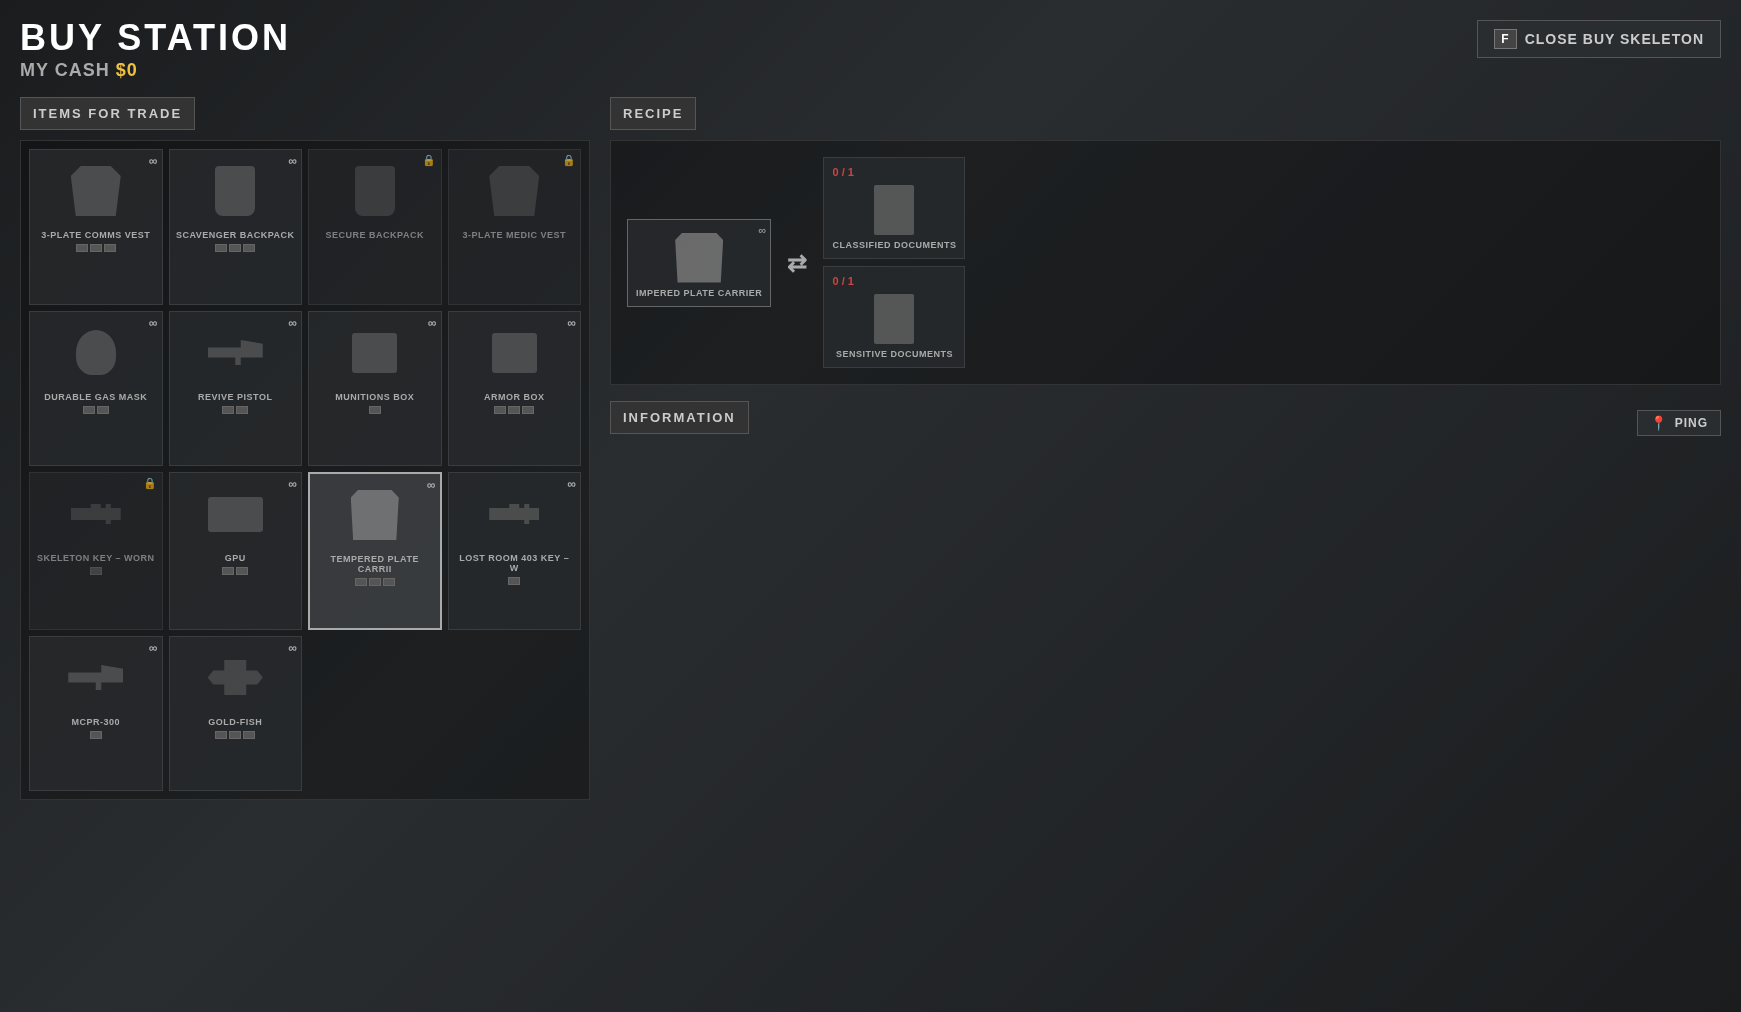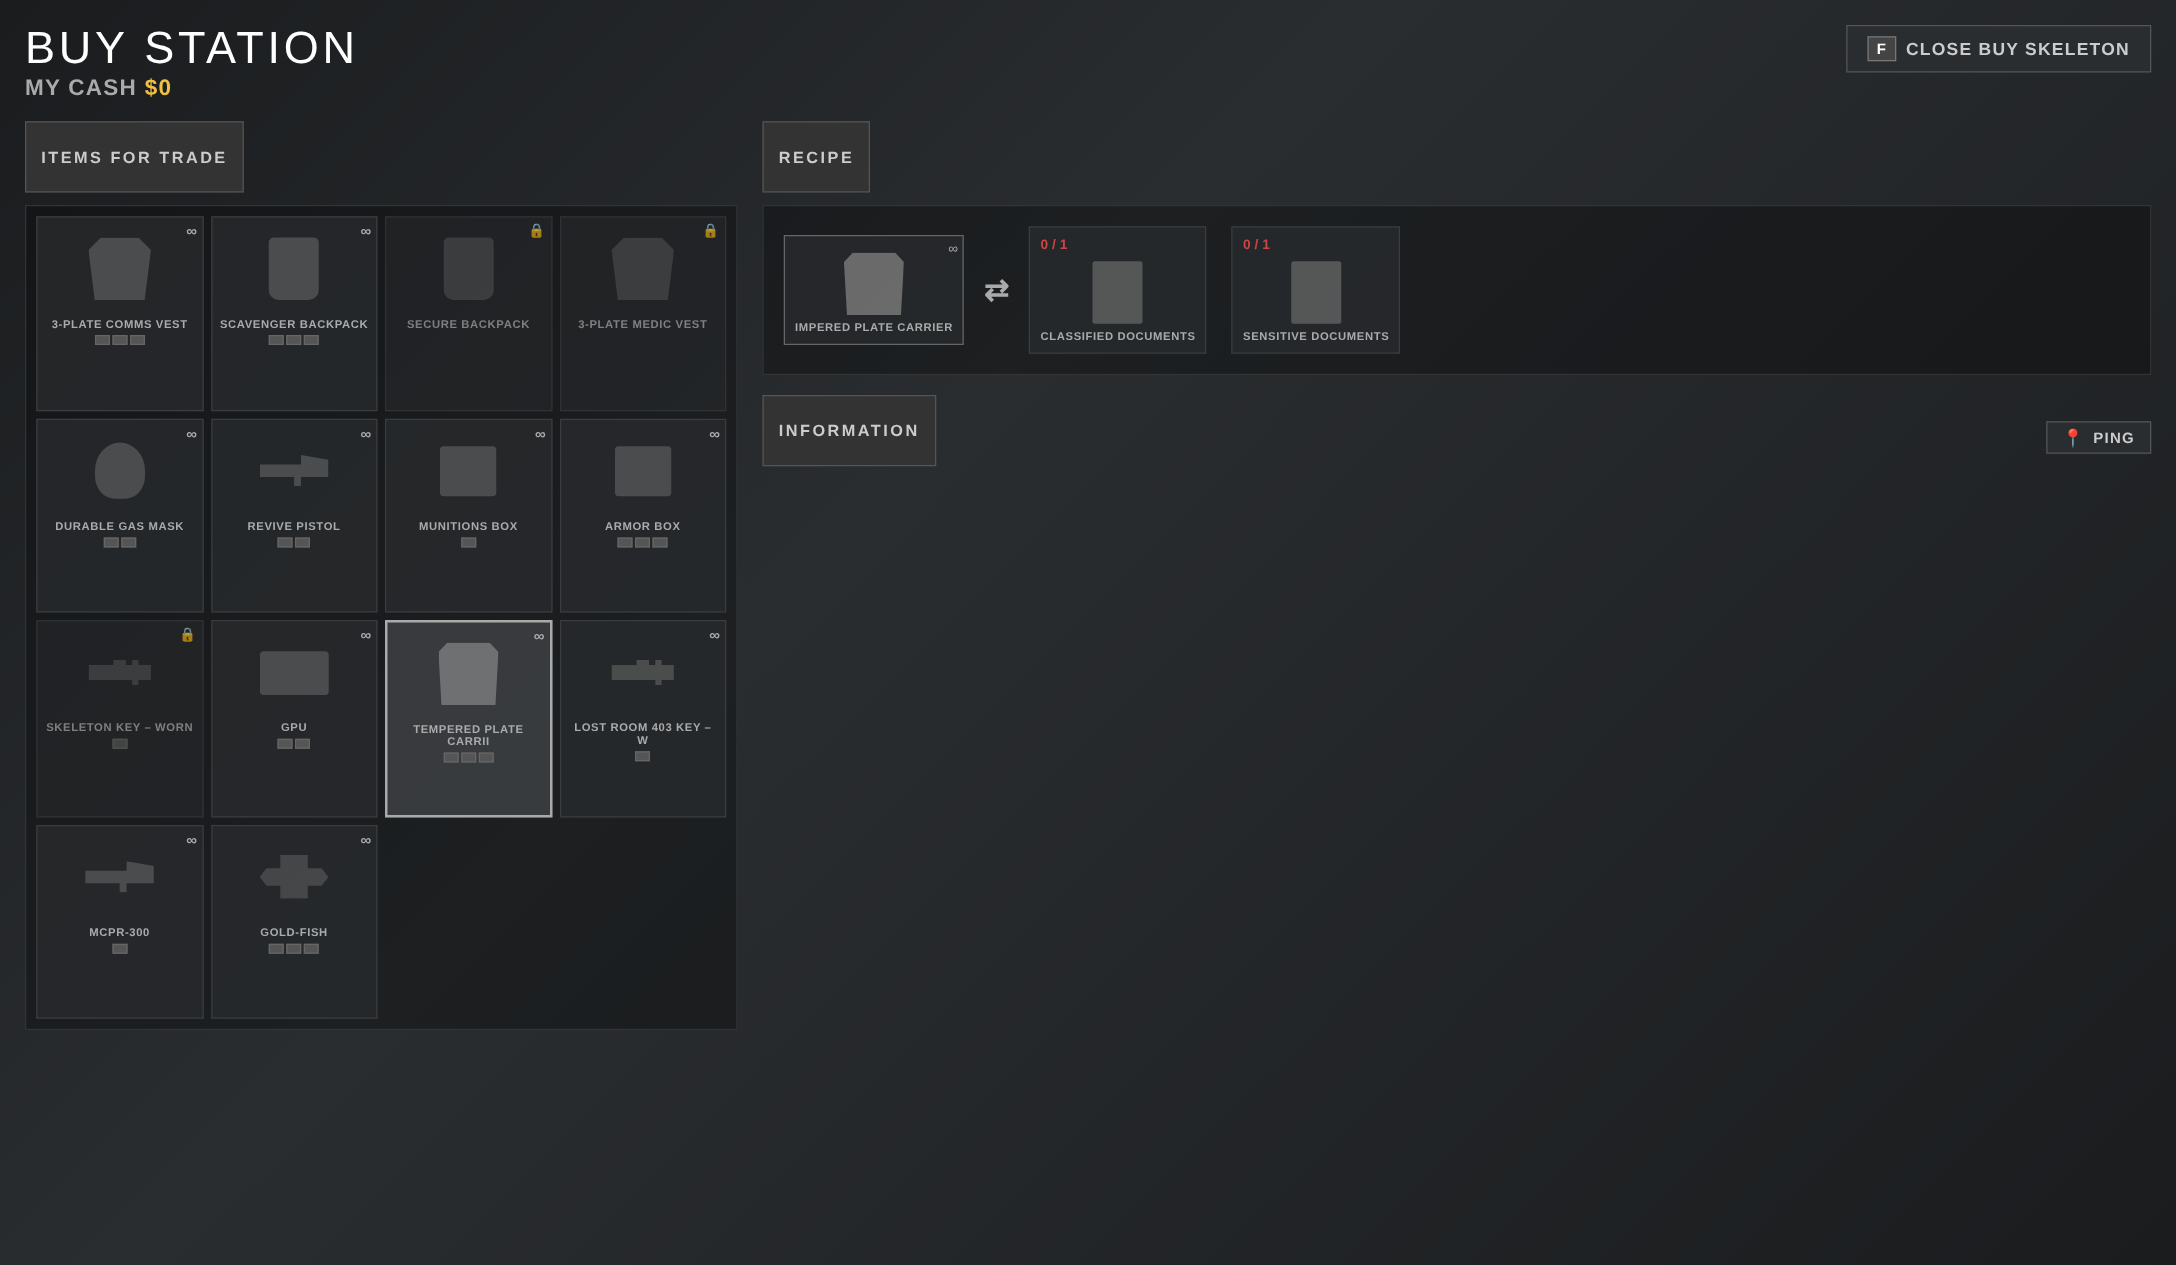--- a/index.html
+++ b/index.html
@@ -32,21 +32,21 @@
       display: flex;
       justify-content: space-between;
       align-items: flex-start;
       margin-bottom: 16px;
     }
 
     .title-block {}
 
     .buy-station-title {
       font-size: 36px;
-      font-weight: 400;
+      font-weight: 700;
       color: #fff;
       letter-spacing: 3px;
       text-transform: uppercase;
       line-height: 1;
     }
 
     .cash-line {
       font-size: 18px;
       color: #aaa;
       font-weight: 700;
@@ -93,21 +93,21 @@
       flex-shrink: 0;
     }
 
     .section-label {
       background: #333;
       border: 1px solid #555;
       color: #ccc;
       font-size: 13px;
       font-weight: 700;
       letter-spacing: 2px;
-      padding: 20px 12px;
+      padding: 8px 12px;
       margin-bottom: 10px;
       display: inline-block;
     }
 
     .items-grid {
       display: grid;
       grid-template-columns: repeat(4, 1fr);
       gap: 6px;
       background: rgba(0,0,0,0.3);
       padding: 8px;
@@ -257,21 +257,22 @@
 
     .trade-arrow {
       font-size: 24px;
       color: #aaa;
       font-weight: 900;
       flex-shrink: 0;
     }
 
     .recipe-inputs {
       display: flex;
-      gap: 20px;
+      gap: 7px;
+      flex-direction: column;
     }
 
     
     .info-section {}
 
     .info-header {
       display: flex;
       justify-content: space-between;
       align-items: center;
       margin-bottom: 10px;

